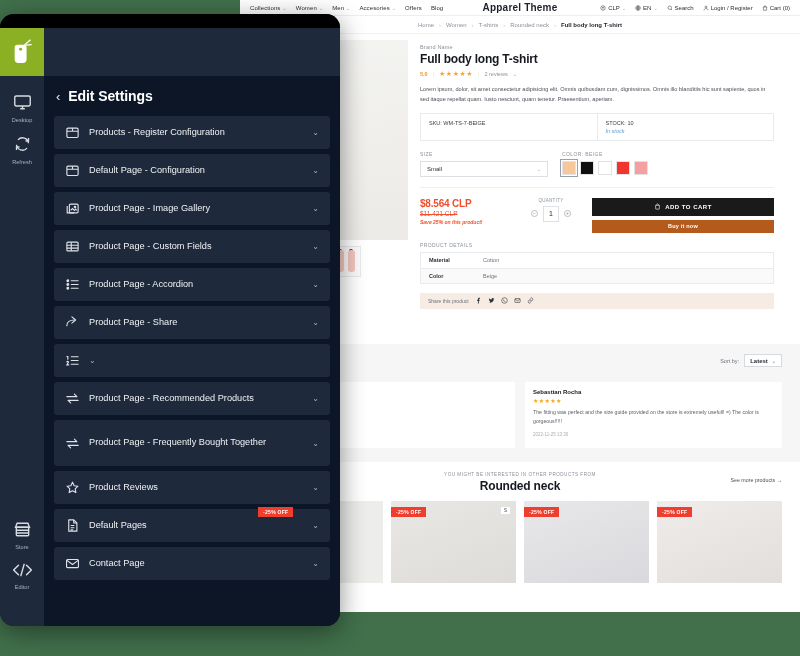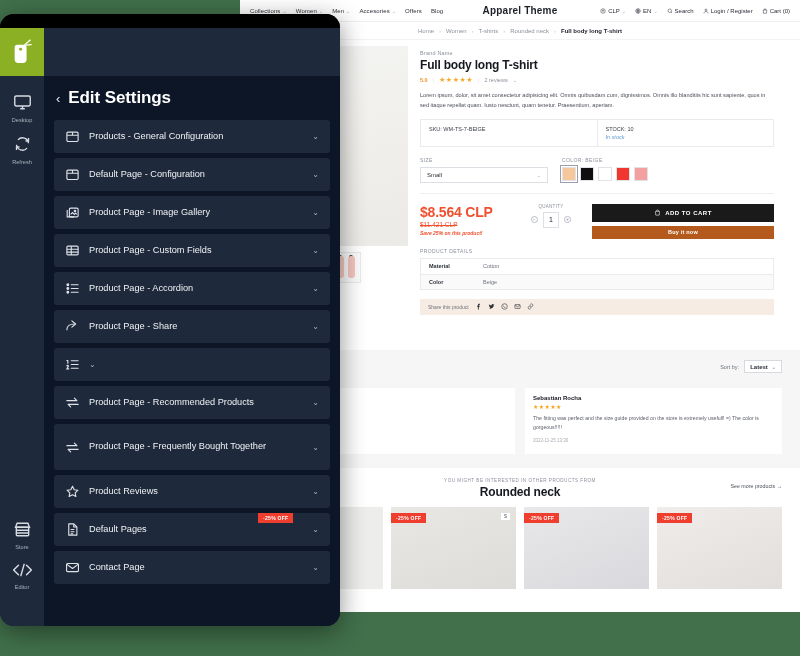--- a/index.html
+++ b/index.html
@@ -10,21 +10,21 @@
     background: #3f6b4a;
   }
   #root { position: relative; width: 800px; height: 656px; background: #41704b; }
 
   
   .storefront {
     position: absolute; left: 240px; top: 0; width: 560px; height: 612px;
     background: #ffffff; overflow: hidden;
   }
   .sf-topbar {
-    height: 22px; display: flex; align-items: center;
+    height: 16px; display: flex; align-items: center;
     padding: 0 10px; border-bottom: 1px solid #eceef1; background:#fff;
   }
   .sf-nav { display: flex; gap: 9px; align-items: center; }
   .sf-nav-item {
     font-size: 6px; color: #2b2f38; letter-spacing: .1px;
     display: flex; align-items: center; gap: 2px; white-space: nowrap;
   }
   .caret { font-size: 5px; color: #9aa0ab; }
   .sf-brand {
     position: absolute; left: 0; right: 0; text-align: center;
@@ -86,21 +86,21 @@
   }
   .color-box { flex:1; }
   .swatches { display:flex; gap:4px; margin-top:4px; }
   .swatch { width:14px; height:14px; border:1px solid #e0e2e6; }
   .swatch.sel { outline:1px solid #9aa0ab; outline-offset:1px; }
 
   .divider { height:1px; background:#edeff2; margin:10px 0 0 0; }
 
   .buy-row { display:flex; align-items:flex-start; margin-top:10px; gap:10px; }
   .price-col { width:90px; }
-  .price-now { font-size:14px; font-weight:bold; color:#f0502e; letter-spacing:-.2px;}
+  .price-now { font-size:10px; font-weight:bold; color:#f0502e; letter-spacing:-.2px;}
   .price-old { font-size:6.5px; color:#f0502e; text-decoration:line-through; margin-top:1px;}
   .price-save { font-size:5px; color:#f0502e; font-style:italic; font-weight:bold; margin-top:2px;}
   .qty-col { width:62px; text-align:center; }
   .qty-label { font-size:4.5px; color:#8b919c; letter-spacing:.3px; }
   .qty-ctrl { display:flex; align-items:center; justify-content:center; gap:5px; margin-top:3px; }
   .qty-btn { width:7px; height:7px; border-radius:50%; border:1px solid #b9bdc4; color:#8b919c; font-size:5px; display:flex; align-items:center; justify-content:center; line-height:1;}
   .qty-val { width:16px; height:16px; border:1px solid #dcdfe3; font-size:7px; display:flex; align-items:center; justify-content:center; color:#1c2028;}
   .cta-col { flex:1; }
   .btn-cart {
     height:18px; background:#1a1a1a; color:#fff; font-size:6px; font-weight:bold;
@@ -189,21 +189,21 @@
     width:44px; background:#1e293b; padding-top:12px; display:flex;
     flex-direction:column; align-items:center; position:relative;
   }
   .rail-item { width:44px; padding:6px 0; text-align:center; color:#c9ced6; }
   .rail-lbl { font-size:5.6px; margin-top:2px; color:#aab1bb; }
   .rail-bottom { position:absolute; bottom:44px; left:0; width:44px; }
 
   .app-main { flex:1; background:#0d1626; padding: 10px 10px 0 10px; overflow:hidden; }
   .edit-head { display:flex; align-items:center; gap:8px; padding: 2px 0 12px 2px; }
   .back-chev { color:#e4e7eb; font-size:13px; line-height:1; }
-  .edit-title { font-size:17px; font-weight:bold; color:#fff; letter-spacing:-.1px;}
+  .edit-title { font-size:14px; font-weight:bold; color:#fff; letter-spacing:-.1px;}
 
   .acc-item {
     background:#1e293b; border-radius:3px; margin-bottom:5px;
     display:flex; align-items:center; gap:9px; padding: 0 11px; min-height:33px;
   }
   .acc-item.tall { min-height:46px; }
   .acc-ico { width:15px; height:15px; color:#dfe3e9; flex-shrink:0; }
   .acc-lbl { flex:1; font-size:9.2px; color:#f0f2f5; line-height:1.65; }
   .acc-chev { color:#aab3c0; font-size:8px; flex-shrink:0; }
 
@@ -594,21 +594,21 @@
         <div class="edit-head">
           <span class="back-chev">‹</span>
           <span class="edit-title">Edit Settings</span>
         </div>
 
         <div class="acc-item">
           <svg class="acc-ico" viewBox="0 0 24 24" fill="none" stroke="#dfe3e9" stroke-width="1.8">
               <rect x="3" y="5" width="18" height="15" rx="2"></rect>
               <path d="M3 10h18M12 5v5"></path>
             </svg>
-          <span class="acc-lbl">Products - General Configuration</span>
+          <span class="acc-lbl">Products - Register Configuration</span>
           <span class="acc-chev">⌄</span>
         </div>
 
         <div class="acc-item">
           <svg class="acc-ico" viewBox="0 0 24 24" fill="none" stroke="#dfe3e9" stroke-width="1.8">
               <rect x="3" y="5" width="18" height="15" rx="2"></rect>
               <path d="M3 10h18M12 5v5"></path>
             </svg>
           <span class="acc-lbl">Default Page - Configuration</span>
           <span class="acc-chev">⌄</span>

